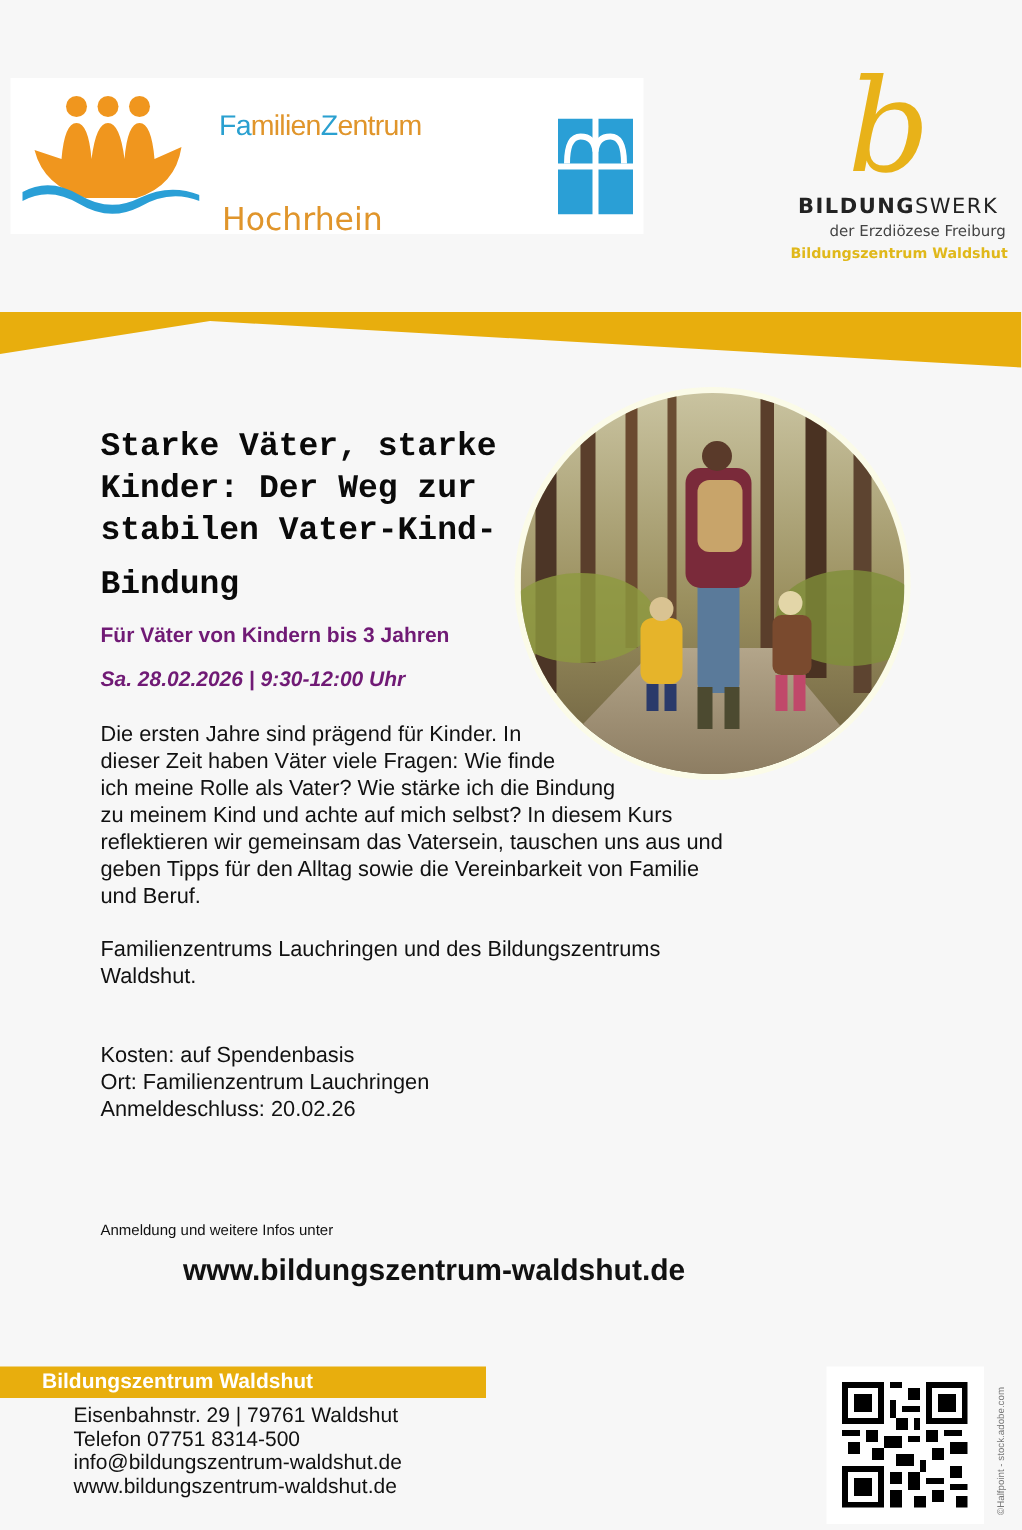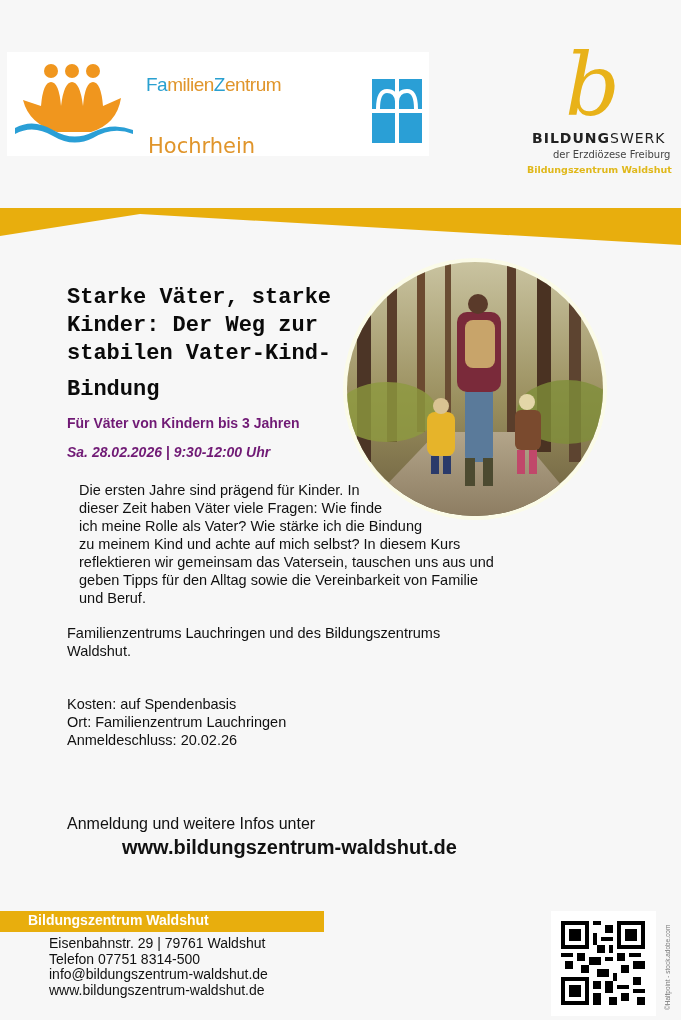--- a/index.html
+++ b/index.html
@@ -32,26 +32,26 @@
   .title .last { display: block; margin-top: 8px; }
   .subtitle { left: 67px; top: 415px; font-size: 14px; font-weight: bold; color: #701a75; }
   .datetime { left: 67px; top: 433px; font-size: 14px; font-weight: bold; font-style: italic; color: #701a75; margin-top: 11px; }
 
   
   .photo-ring { left: 343px; top: 258px; width: 264px; height: 262px; border-radius: 50%; background: #fbfbe8; }
   .photo { left: 347px; top: 262px; width: 256px; height: 254px; border-radius: 50%; overflow: hidden; }
 
   
   .body-text { left: 67px; width: 420px; font-size: 14.5px; line-height: 18px; color: #111; }
-  .p1 { top: 481px; margin-left: 12px; }
+  .p1 { top: 481px; }
   .p2 { top: 624px; }
   .p3 { top: 695px; }
   .p1 span, .p2 span, .p3 span { display: block; white-space: nowrap; }
 
-  .reg-note { left: 67px; top: 815px; font-size: 16px; color: #111; }
+  .reg-note { left: 67px; top: 815px; font-size: 10px; color: #111; }
   .reg-url { left: 122px; top: 836px; font-size: 20px; font-weight: bold; color: #111; }
 
   
   .footer-bar { left: 0; top: 911px; width: 324px; height: 21px; background: #e8ae0d; }
   .footer-bar-text { left: 28px; top: 912px; font-size: 14px; font-weight: bold; color: #ffffff; }
   .footer-lines { left: 27px; top: 936px; font-size: 14px; line-height: 15.5px; color: #111; margin-left: 22px; }
   .footer-lines span { display: block; white-space: nowrap; }
 
   .qr-box { left: 551px; top: 911px; width: 105px; height: 105px; background: #ffffff; }
   .qr { left: 561px; top: 921px; width: 84px; height: 84px; }

